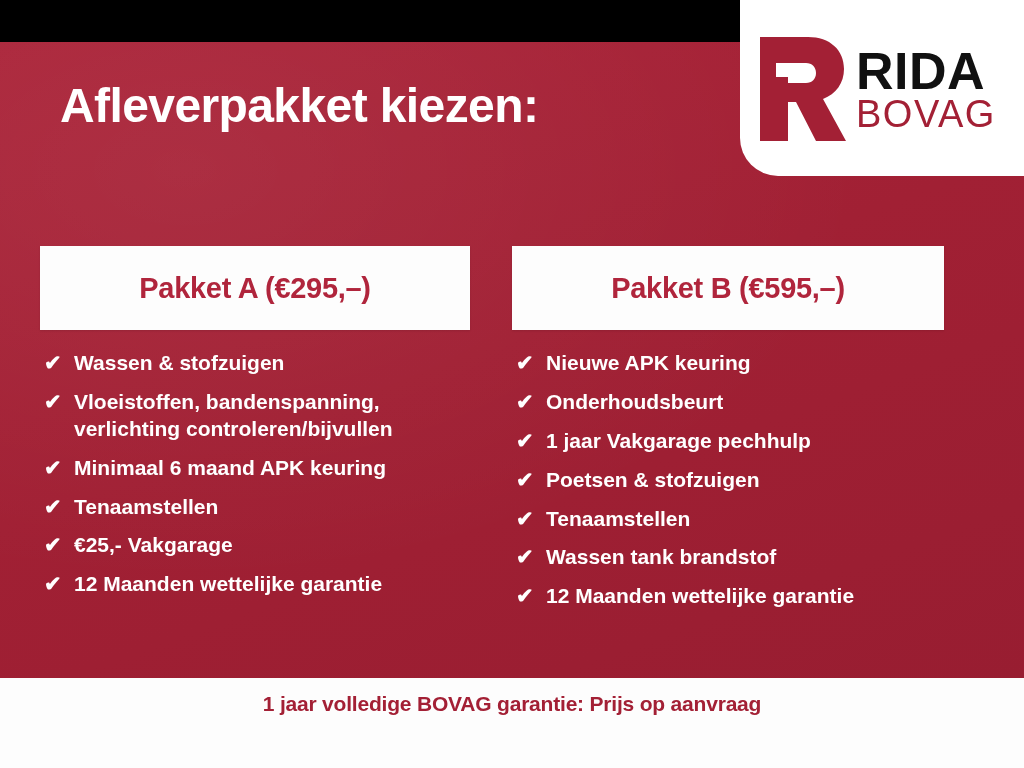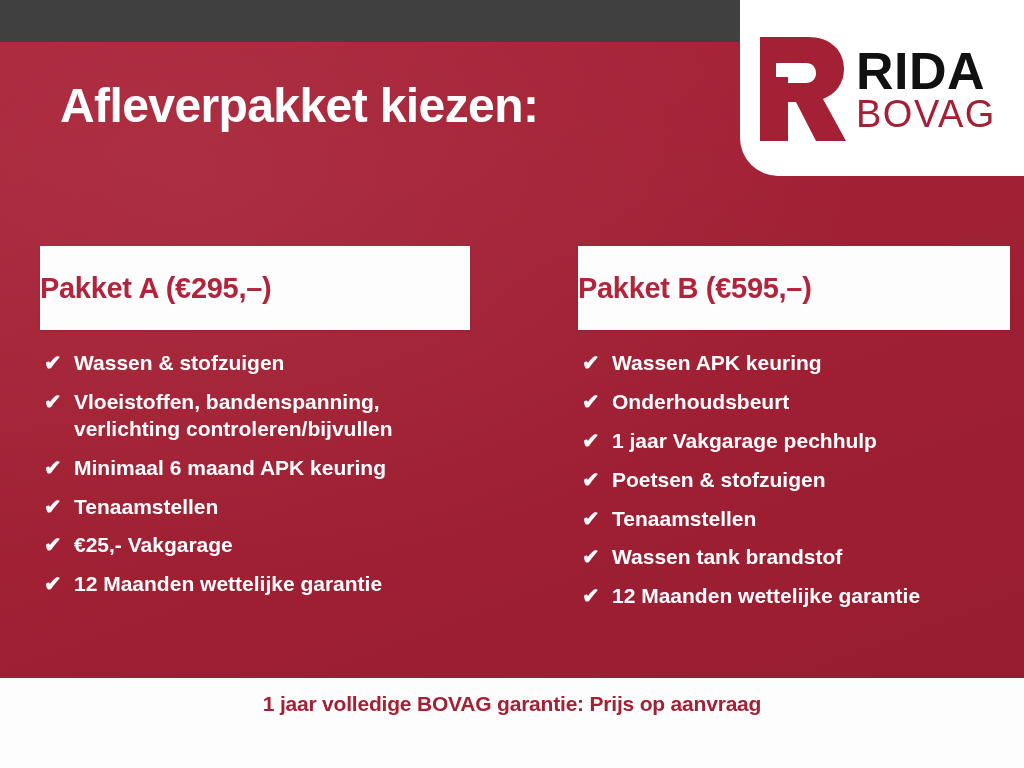--- a/index.html
+++ b/index.html
@@ -11,21 +11,21 @@
     height: 768px;
     background: #ffffff;
     font-family: "Liberation Sans", sans-serif;
     overflow: hidden;
   }
 
   #slide {
     position: relative;
     width: 1024px;
     height: 768px;
-    background: #404040;
+    background: #000000;
     overflow: hidden;
   }
 
   
   .red-panel {
     position: absolute;
     left: 0;
     top: 42px;
     width: 1024px;
     height: 636px;
@@ -94,27 +94,28 @@
     position: absolute;
     left: 0;
     top: 246px;
     width: 1024px;
     display: flex;
   }
   .column {
     box-sizing: border-box;
   }
   .column.left  { margin-left: 40px;  width: 430px; }
-  .column.right { margin-left: 108px;  width: 432px; }
+  .column.right { margin-left: 42px;  width: 432px; }
 
   .pkg-card {
     background: #fdfdfd;
     height: 84px;
     display: flex;
     align-items: center;
+    justify-content: center;
     box-shadow: 0 1px 2px rgba(0,0,0,0.10);
   }
   .pkg-title {
     font-size: 29px;
     font-weight: bold;
     color: #b0253c;
     letter-spacing: -0.3px;
     white-space: nowrap;
   }
 
@@ -219,21 +220,21 @@
       </ul>
     </div>
 
     <div class="column right">
       <div class="pkg-card">
         <span class="pkg-title">Pakket B (€595,–)</span>
       </div>
       <ul class="feature-list">
         <li class="feature-item">
           <span class="check-icon">✔</span>
-          <span class="feature-text">Wassen APK keuring</span>
+          <span class="feature-text">Nieuwe APK keuring</span>
         </li>
         <li class="feature-item">
           <span class="check-icon">✔</span>
           <span class="feature-text">Onderhoudsbeurt</span>
         </li>
         <li class="feature-item">
           <span class="check-icon">✔</span>
           <span class="feature-text">1 jaar Vakgarage pechhulp</span>
         </li>
         <li class="feature-item">

